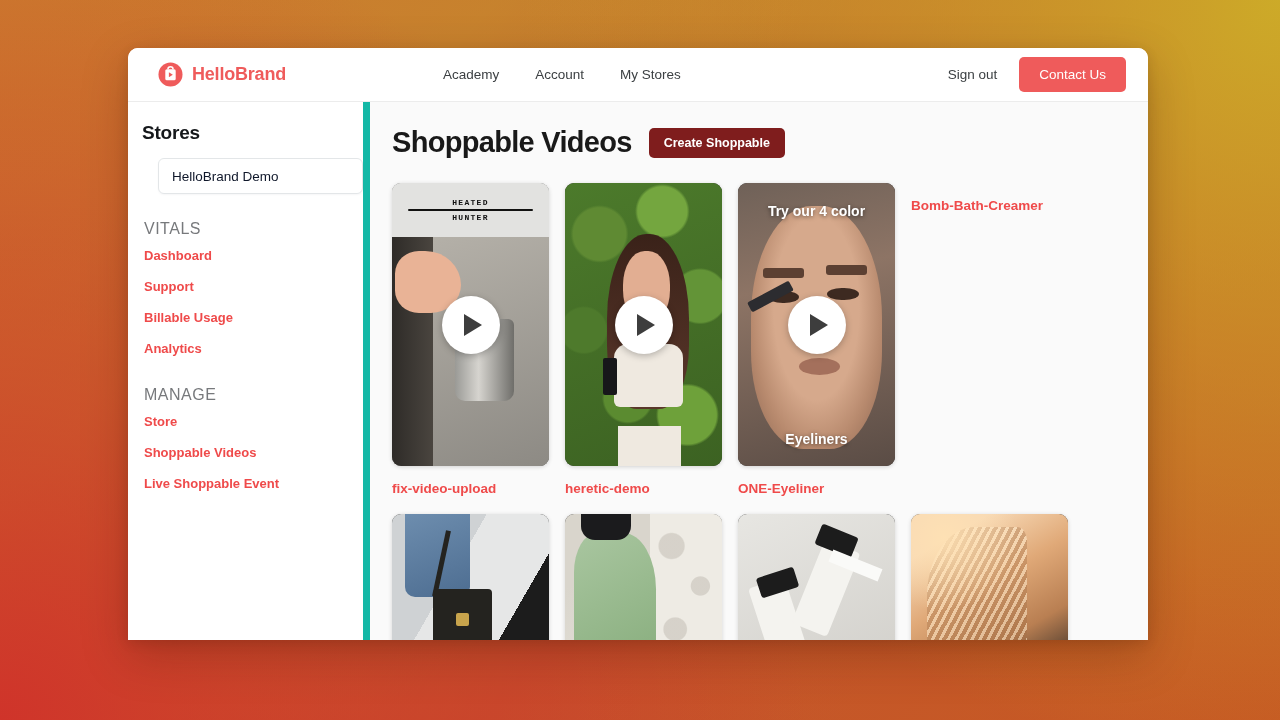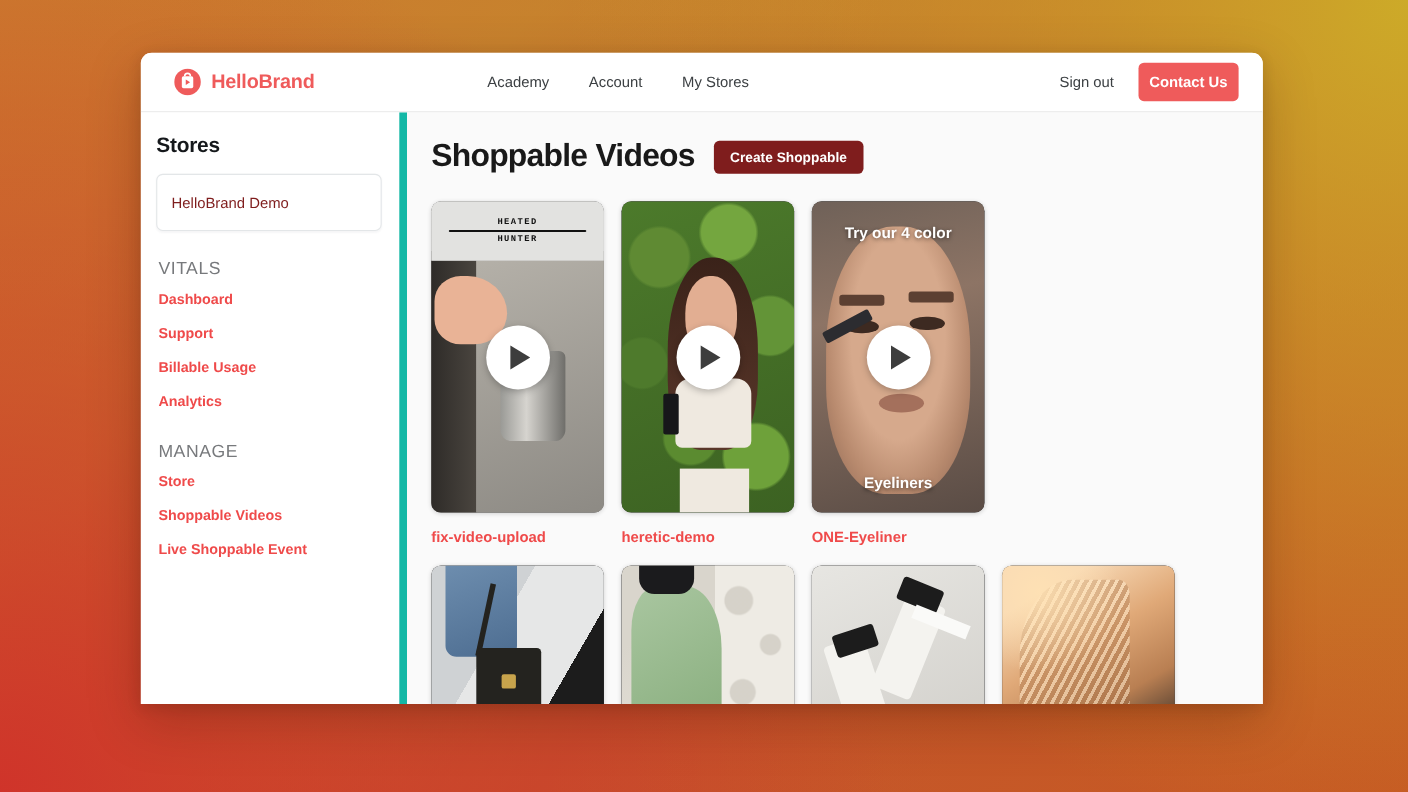--- a/index.html
+++ b/index.html
@@ -89,22 +89,22 @@
     text-decoration: none;
     white-space: nowrap;
   }
   .contact-btn {
     background: #ef5b5b;
     color: #fff;
     border: none;
     border-radius: 5px;
     font-family: "Liberation Sans", sans-serif;
     font-size: 13.5px;
-    font-weight: bold;
-    padding: 10px 10px;
+    font-weight: normal;
+    padding: 10px 20px;
     cursor: pointer;
     white-space: nowrap;
   }
 
   
   .body-split {
     flex: 1;
     display: flex;
     min-height: 0;
   }
@@ -119,31 +119,32 @@
   }
   .sidebar-title {
     font-size: 19px;
     font-weight: bold;
     color: #15181b;
     margin: 0 0 14px 0;
     letter-spacing: -0.2px;
   }
   .store-select {
     width: 100%;
-    height: 52px;
+    height: 36px;
     border: 1px solid #e3e6e8;
     border-radius: 6px;
     background: #fff;
     display: flex;
     align-items: center;
     padding: 0 13px;
     font-size: 13.5px;
-    color: #7f1d1d;
+    color: #0f172a;
     font-weight: 500;
     box-shadow: 0 1px 2px rgba(16,24,40,0.04);
+    margin-left: 16px;
   }
   .nav-group { margin-top: 26px; }
   .nav-group.second { margin-top: 30px; }
   .nav-heading {
     font-size: 16px;
     color: #77797c;
     letter-spacing: 0.5px;
     margin: 0 0 10px 2px;
   }
   .nav-link {
@@ -557,20 +558,21 @@
                 <div class="wand"></div>
             </div>
             <div class="overlay-top">Try our 4 color</div>
             <div class="overlay-bottom">Eyeliners</div>
             <div class="play"></div>
           </div>
           <a href="#" class="card-label">ONE-Eyeliner</a>
         </div>
 
         <div class="card">
+          <a href="#" class="card-label">Bomb-Bath-Creamer</a>
         </div>
       </div>
 
       <div class="grid row2">
         <div class="card">
           <div class="thumb">
             <div class="thumb-art art-bag">
               <div class="denim"></div>
                 <div class="strap"></div>
                 <div class="purse"></div>

